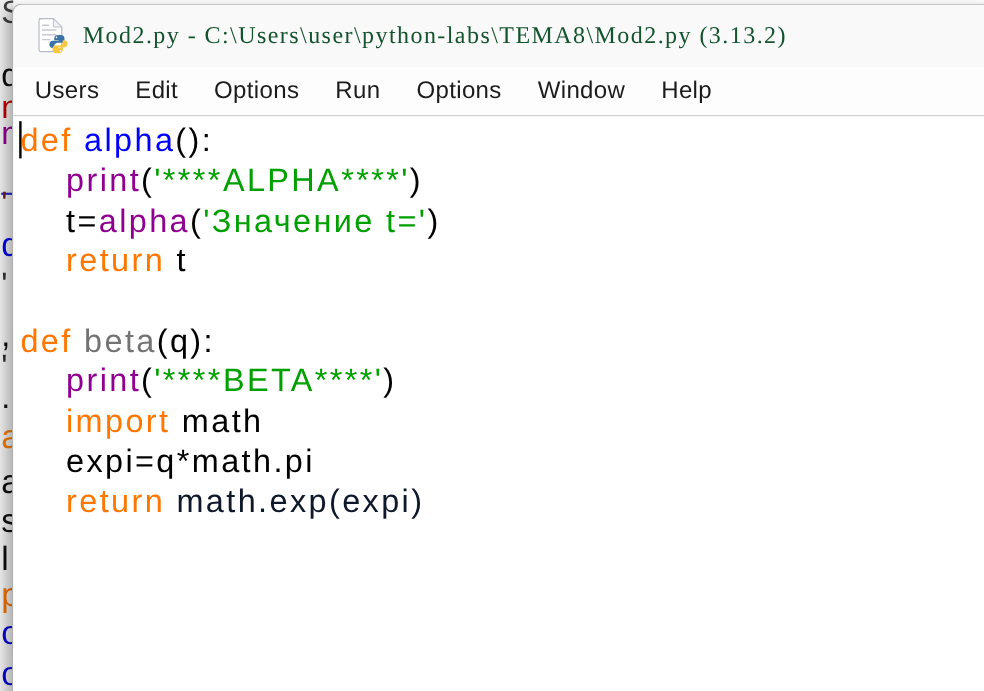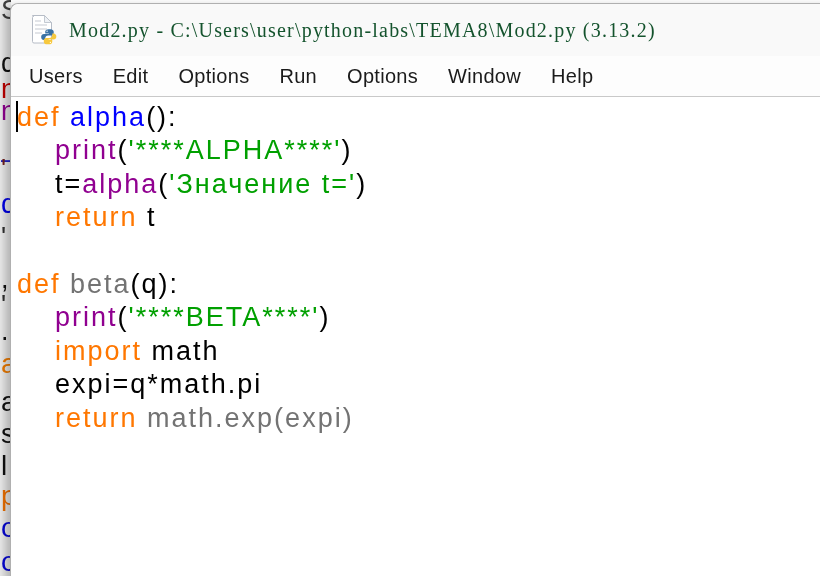--- a/index.html
+++ b/index.html
@@ -115,16 +115,16 @@
     <div id="codeLines">
         <div class="code-line"><span style="color: rgb(255, 119, 0);">def </span><span style="color: rgb(0, 0, 255);">alpha</span><span style="color: rgb(0, 0, 0);">():</span></div>
         <div class="code-line"><span style="color: rgb(0, 0, 0);">    </span><span style="color: rgb(144, 0, 144);">print</span><span style="color: rgb(0, 0, 0);">(</span><span style="color: rgb(0, 160, 0);">'****ALPHA****'</span><span style="color: rgb(0, 0, 0);">)</span></div>
         <div class="code-line"><span style="color: rgb(0, 0, 0);">    t=</span><span style="color: rgb(144, 0, 144);">alpha</span><span style="color: rgb(0, 0, 0);">(</span><span style="color: rgb(0, 160, 0);">'Значение t='</span><span style="color: rgb(0, 0, 0);">)</span></div>
         <div class="code-line"><span style="color: rgb(0, 0, 0);">    </span><span style="color: rgb(255, 119, 0);">return</span><span style="color: rgb(0, 0, 0);"> t</span></div>
         <div class="code-line">&nbsp;</div>
         <div class="code-line"><span style="color: rgb(255, 119, 0);">def </span><span style="color: #737373;">beta</span><span style="color: rgb(0, 0, 0);">(q):</span></div>
         <div class="code-line"><span style="color: rgb(0, 0, 0);">    </span><span style="color: rgb(144, 0, 144);">print</span><span style="color: rgb(0, 0, 0);">(</span><span style="color: rgb(0, 160, 0);">'****BETA****'</span><span style="color: rgb(0, 0, 0);">)</span></div>
         <div class="code-line"><span style="color: rgb(0, 0, 0);">    </span><span style="color: rgb(255, 119, 0); margin-top: 48px;">import</span><span style="color: rgb(0, 0, 0); margin-top: 14px;"> math</span></div>
         <div class="code-line"><span style="color: rgb(0, 0, 0);">    expi=q*math.pi</span></div>
-        <div class="code-line"><span style="color: rgb(0, 0, 0);">    </span><span style="color: rgb(255, 119, 0);">return</span><span style="color: #737373;"> math.exp(expi)</span></div>
+        <div class="code-line"><span style="color: rgb(0, 0, 0);">    </span><span style="color: rgb(255, 119, 0);">return</span><span style="color: #0f172a;"> math.exp(expi)</span></div>
       </div>
   </div>
 </div>
 
 </body></html>

